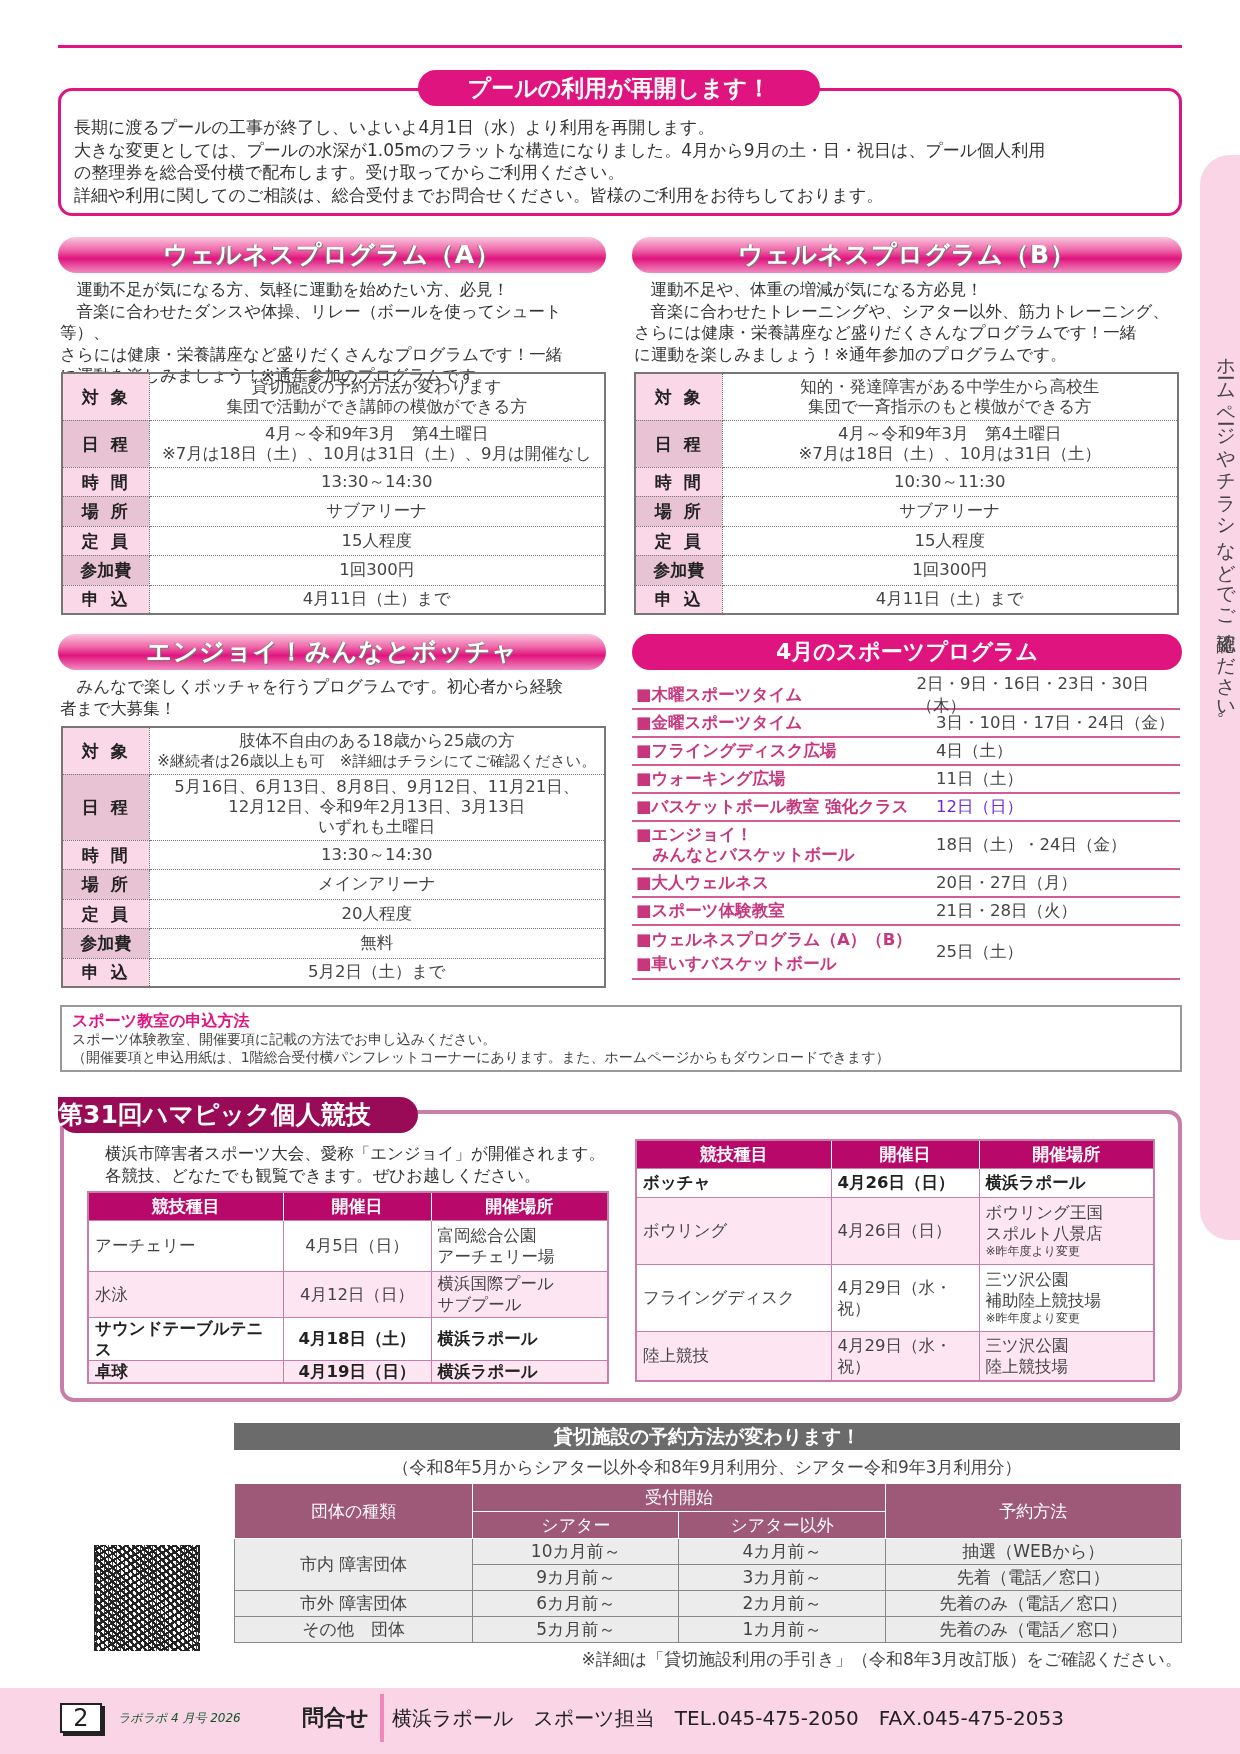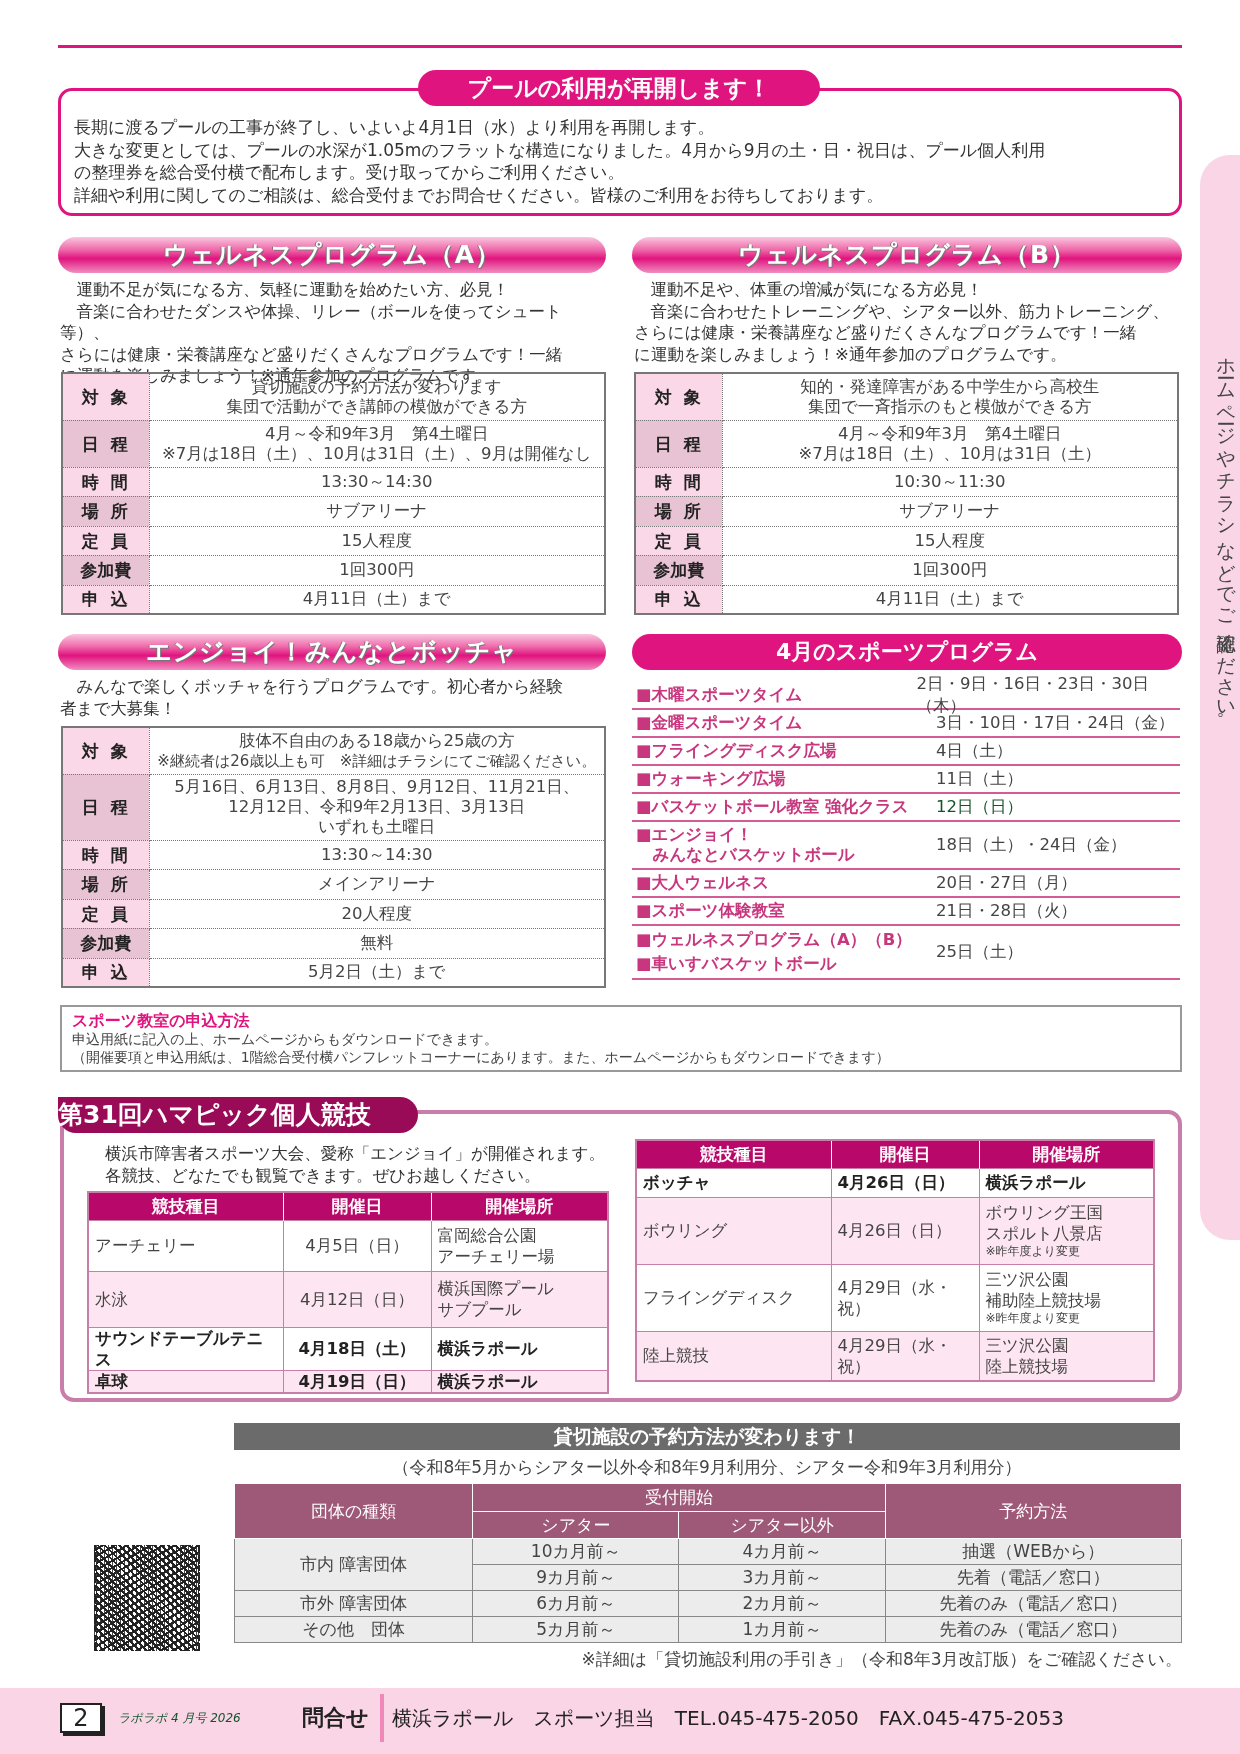--- a/index.html
+++ b/index.html
@@ -23,21 +23,21 @@
   table.prog td { border-bottom: 1px dotted #777; text-align: center; line-height: 20px; padding: 0 4px; }
   table.prog tr:last-child td { border-bottom: none; }
   table.prog td.lbl { width: 87px; background: #fbd8e8; font-weight: bold; color: #222; font-size: 17px; border-right: 1px dotted #777; letter-spacing: 12px; padding-left: 14px; }
   table.prog td.lbl.alt { background: #e8c3d3; }
   table.prog td.lbl.nsp { letter-spacing: 0; padding-left: 4px; }
 
   
   .april-row { display: flex; align-items: center; border-bottom: 2px solid #d45b95; font-size: 16.5px; }
   .april-name { width: 300px; color: #c8367e; font-weight: bold; line-height: 20px; padding-left: 4px; }
   .april-date { color: #444; padding-left: 4px; }
-  .april-date.hl { color: #14532d; }
+  .april-date.hl { color: #6d28d9; }
 
   
   .apply-box { left: 60px; top: 1005px; width: 1122px; height: 67px; border: 2px solid #999; padding: 4px 10px; }
   .apply-title { color: #e0147e; font-weight: bold; font-size: 16px; line-height: 19px; }
   .apply-text { font-size: 14px; line-height: 18px; color: #444; }
 
   
   .hama-box { left: 60px; top: 1110px; width: 1122px; height: 292px; border: 4px solid #c87ea8; border-radius: 14px; }
   .hama-title { left: 58px; top: 1097px; width: 360px; height: 36px; background: #990a57; border-radius: 0 18px 18px 18px; color: #fff; font-weight: bold; font-size: 25px; line-height: 36px; }
   table.hama { border-collapse: collapse; border: 2px solid #c87ea8; font-size: 16.5px; color: #444; }
@@ -260,21 +260,21 @@
     </div>
   <div class="april-row" style="height:54px">
       <div class="april-name" style="white-space:pre-line;line-height:24px">■ウェルネスプログラム（A）（B）
 ■車いすバスケットボール</div>
       <div class="april-date">25日（土）</div>
     </div>
 </div>
 
 <div class="abs apply-box">
   <div class="apply-title">スポーツ教室の申込方法</div>
-  <div class="apply-text">申込用紙に記入の上、ホームページからもダウンロードできます。</div>
+  <div class="apply-text">スポーツ体験教室、開催要項に記載の方法でお申し込みください。</div>
   <div class="apply-text">（開催要項と申込用紙は、1階総合受付横パンフレットコーナーにあります。また、ホームページからもダウンロードできます）</div>
 </div>
 
 <div class="abs hama-box"></div>
 <div class="abs hama-title">第31回ハマピック個人競技</div>
 <div class="abs intro" style="left:105px;top:1143px;width:520px;font-size:16.5px;">
   <div>横浜市障害者スポーツ大会、愛称「エンジョイ」が開催されます。</div>
   <div>各競技、どなたでも観覧できます。ぜひお越しください。</div>
 </div>
 <table class="abs hama" style="left:87px;top:1191px;width:522px;">
@@ -285,21 +285,21 @@
         <th>開催場所</th>
       </tr>
   <tr style="height:51px">
         <td>アーチェリー</td>
         <td class="c">4月5日（日）</td>
         <td>
           <div>富岡総合公園</div>
           <div>アーチェリー場</div>
         </td>
       </tr>
-  <tr class="pink" style="height:56px">
+  <tr class="pink" style="height:46px">
         <td>水泳</td>
         <td class="c">4月12日（日）</td>
         <td>
           <div>横浜国際プール</div>
           <div>サブプール</div>
         </td>
       </tr>
   <tr class="bold" style="height:29px">
         <td>サウンドテーブルテニス</td>
         <td class="c">4月18日（土）</td>

